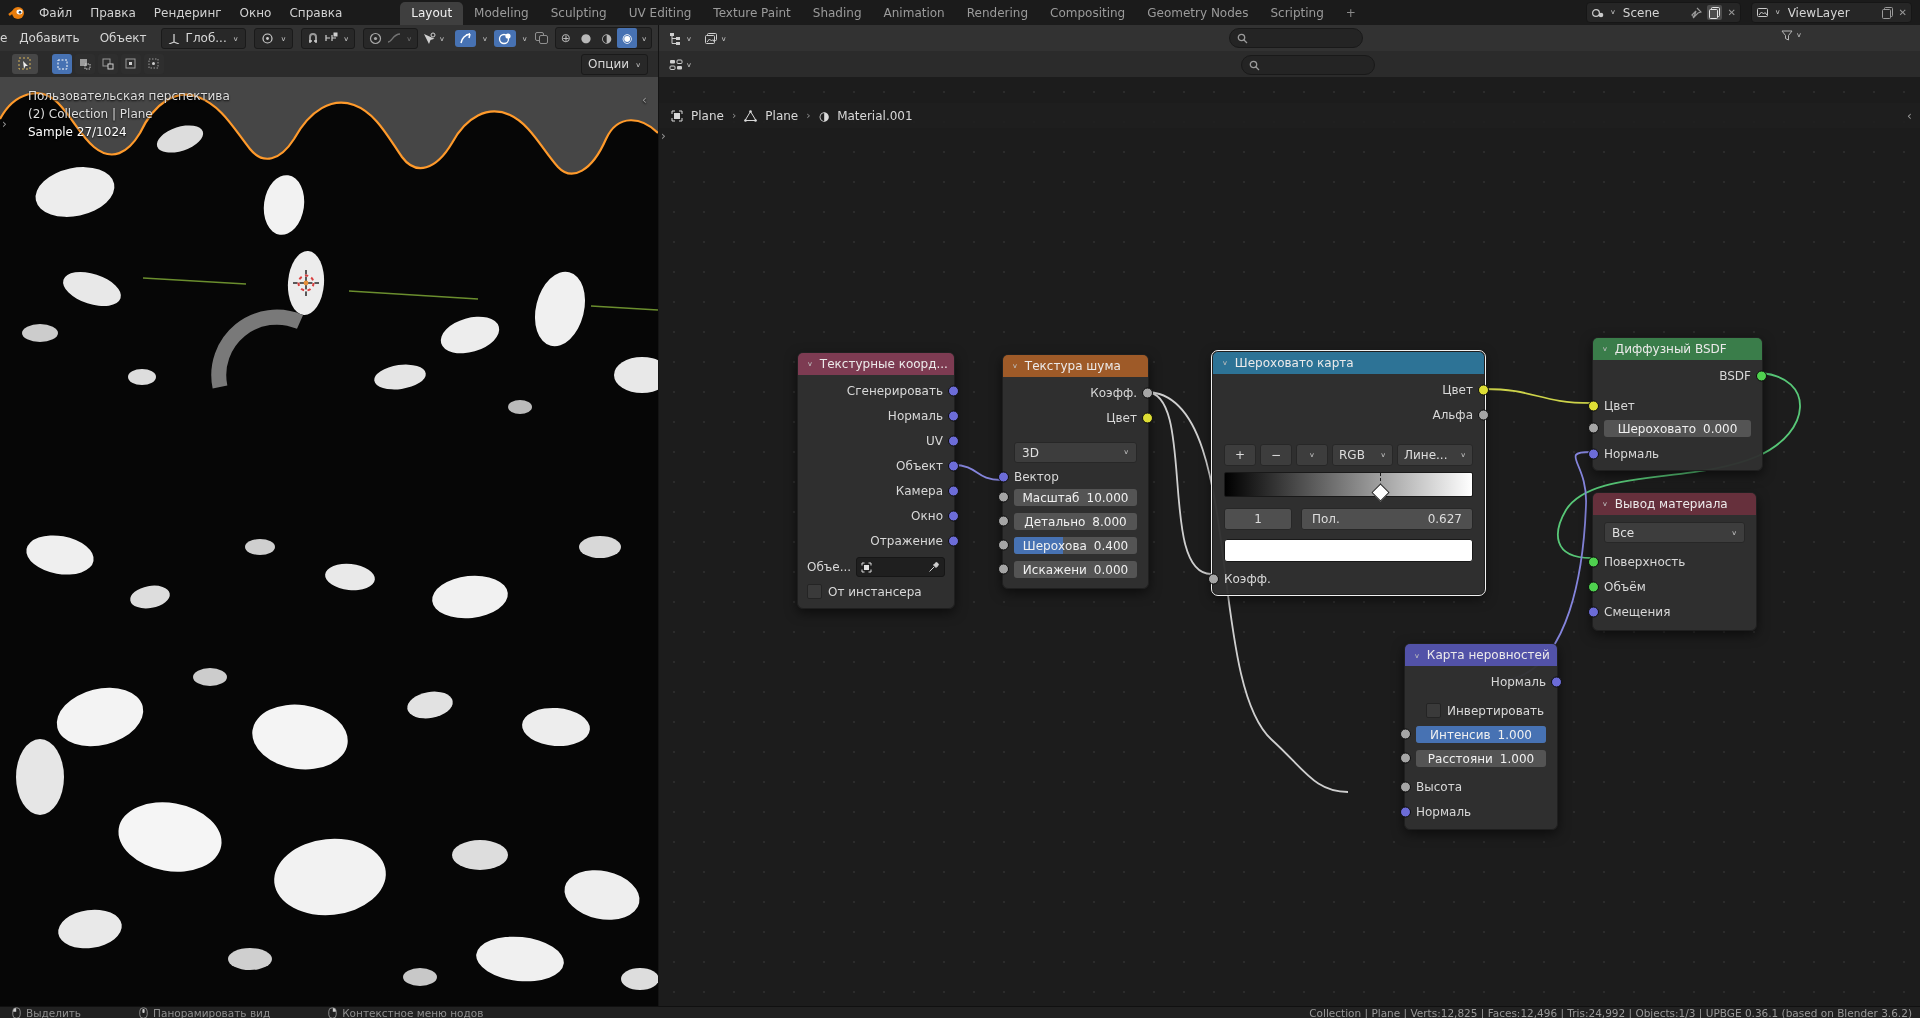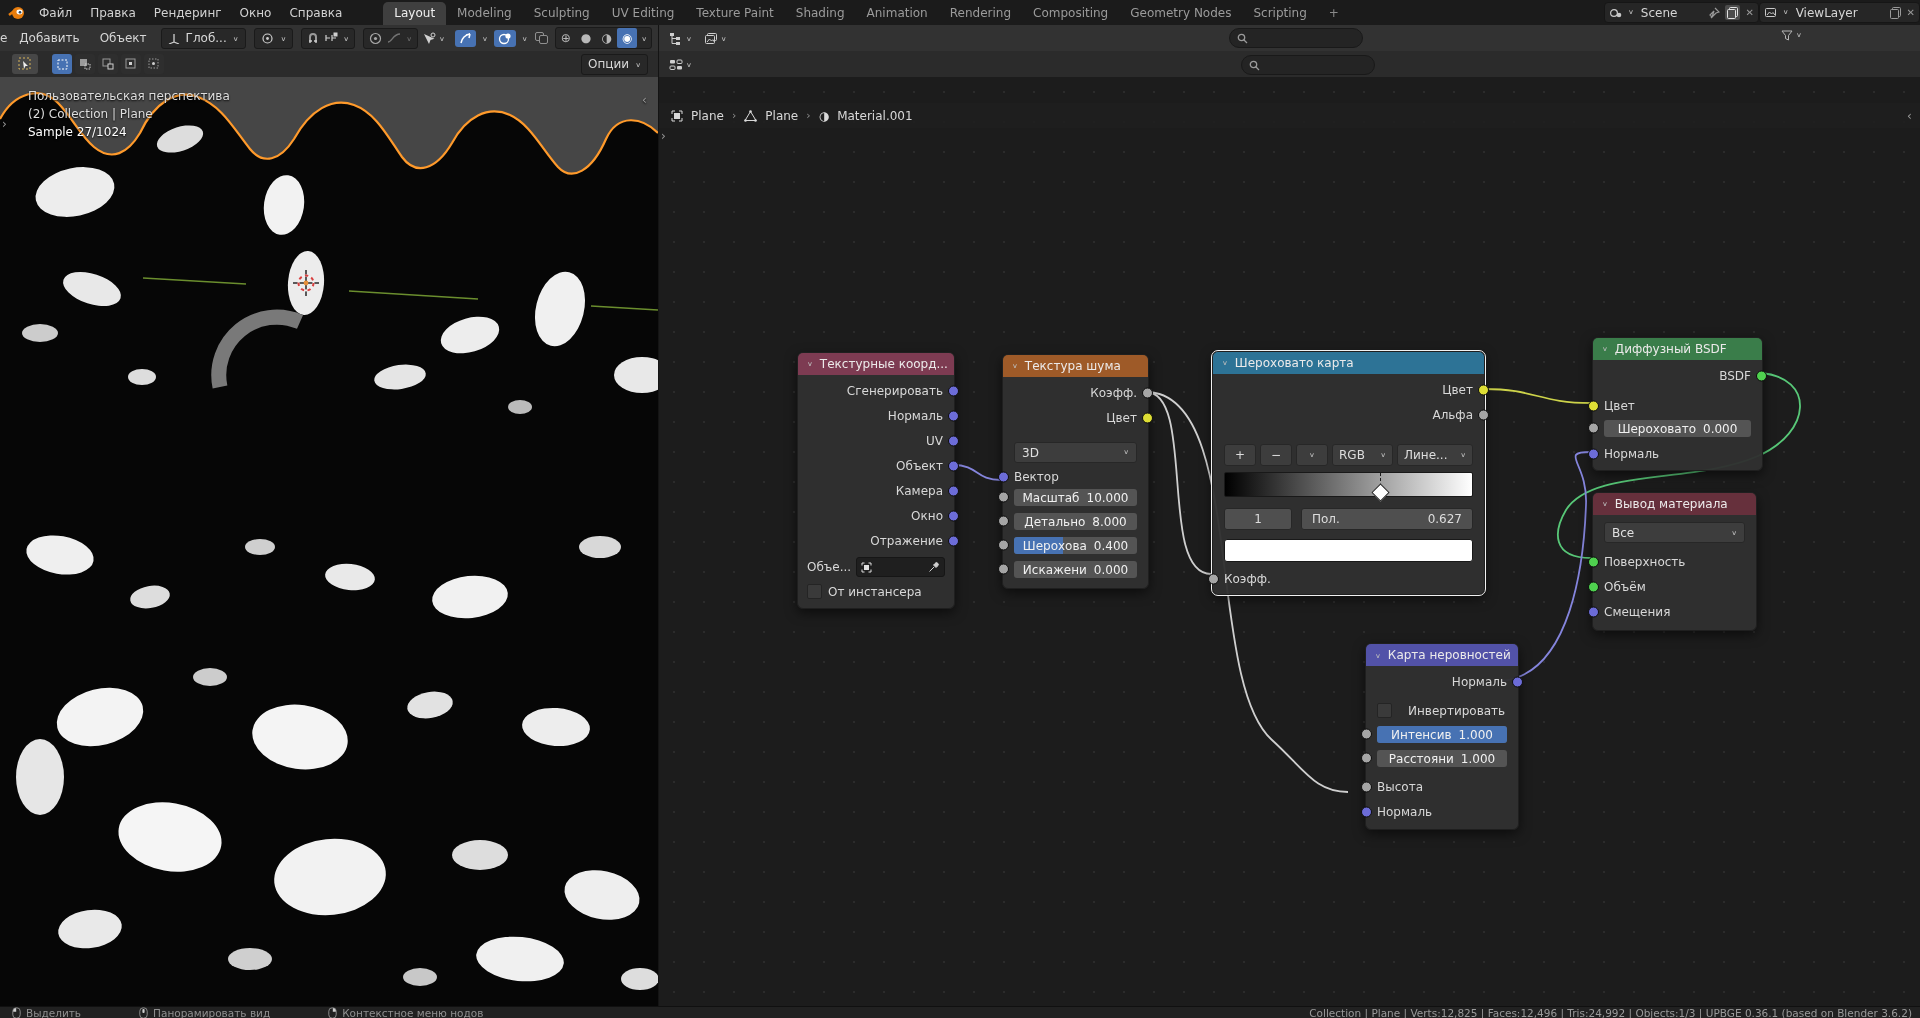--- a/index.html
+++ b/index.html
@@ -1,25 +1,25 @@
 <!DOCTYPE html>
 <html><head>
 <meta charset="utf-8">
 <style>
   html,body{margin:0;padding:0;background:#111;}
   body{width:1920px;height:1018px;position:relative;font-family:"DejaVu Sans","Liberation Sans",sans-serif;font-size:12px;color:#d8d8d8;overflow:hidden;-webkit-font-smoothing:antialiased;}
   .abs{position:absolute;}
   
   #topbar{left:0;top:0;width:1920px;height:25px;background:#1b1b1b;display:flex;align-items:center;border-bottom:1px solid #0e0e0e;}
   .menu-item{padding:0 9px;color:#d2d2d2;}
-  .tabs{display:flex;align-items:flex-end;height:25px;margin-left:32px;}
+  .tabs{display:flex;align-items:flex-end;height:25px;margin-left:49px;}
   .tab{padding:4px 11px 5px;color:#9b9b9b;}
   .tab.active{background:#3f3f3f;color:#efefef;border-radius:5px 5px 0 0;}
   .tab.plus{color:#8a8a8a;}
-  .tb-right{margin-left:auto;display:flex;}
+  .tb-right{margin-left:auto;display:flex;gap:10px;margin-right:8px;}
   .idblock{display:flex;align-items:center;background:#262626;border:1px solid #161616;border-radius:4px;height:19px;padding:0 4px;gap:5px;}
   .idblock .name{color:#d5d5d5;padding:0 26px 0 2px;}
   .mini{color:#9a9a9a;font-size:10px;}
   .chev{font-size:8px;color:#bdbdbd;transform:scaleY(.8);}
   
   .iconbtn{display:flex;align-items:center;gap:3px;padding:2px 4px;border-radius:3px;}
   .iconbtn.on{background:#4772b3;}
   .dropdown{background:#282828;border:1px solid #1a1a1a;border-radius:3px;height:19px;display:flex;align-items:center;gap:6px;padding:0 6px;color:#d8d8d8;}
   .search{background:#242424;border:1px solid #191919;border-radius:10px;height:18px;display:flex;align-items:center;padding:0 7px;gap:5px;}
   .cb{width:13px;height:13px;border-radius:2px;background:#3a3a3a;border:1px solid #242424;flex:none;}
@@ -604,31 +604,31 @@
       </div>
   </div>
   <div style="height:21px;margin:9px 11px 0;background:#ffffff;border-radius:3px;border:1px solid #191919"></div>
   <div class="nrow" style="height:24px;margin-top:5px">
       <span>Коэфф.</span>
       <span class="sock i s-fac"></span>
     </div>
   <div style="height:3px"></div>
 </div>
 
-<div class="node" style="left:1365px;top:643px;width:152px">
+<div class="node" style="left:1404px;top:643px;width:152px">
   <div class="nhead" style="background:#5252a8">
     <span class="chev">∨</span>
     <span>Карта неровностей</span>
   </div>
   <div style="height:3px"></div>
   <div class="nrow out">
       <span>Нормаль</span>
       <span class="sock o s-vec"></span>
     </div>
-  <div style="display:flex;align-items:center;gap:16px;padding:9px 11px 8px">
+  <div style="display:flex;align-items:center;gap:6px;padding:9px 21px 8px">
     <span class="cb"></span>
     <span>Инвертировать</span>
   </div>
   <div class="srow">
       <div class="slider">
         <span class="fill" style="width:100%"></span>
         <span>Интенсив</span>
         <span>1.000</span>
       </div>
       <span class="sock i s-fac" style="top:8px"></span>

